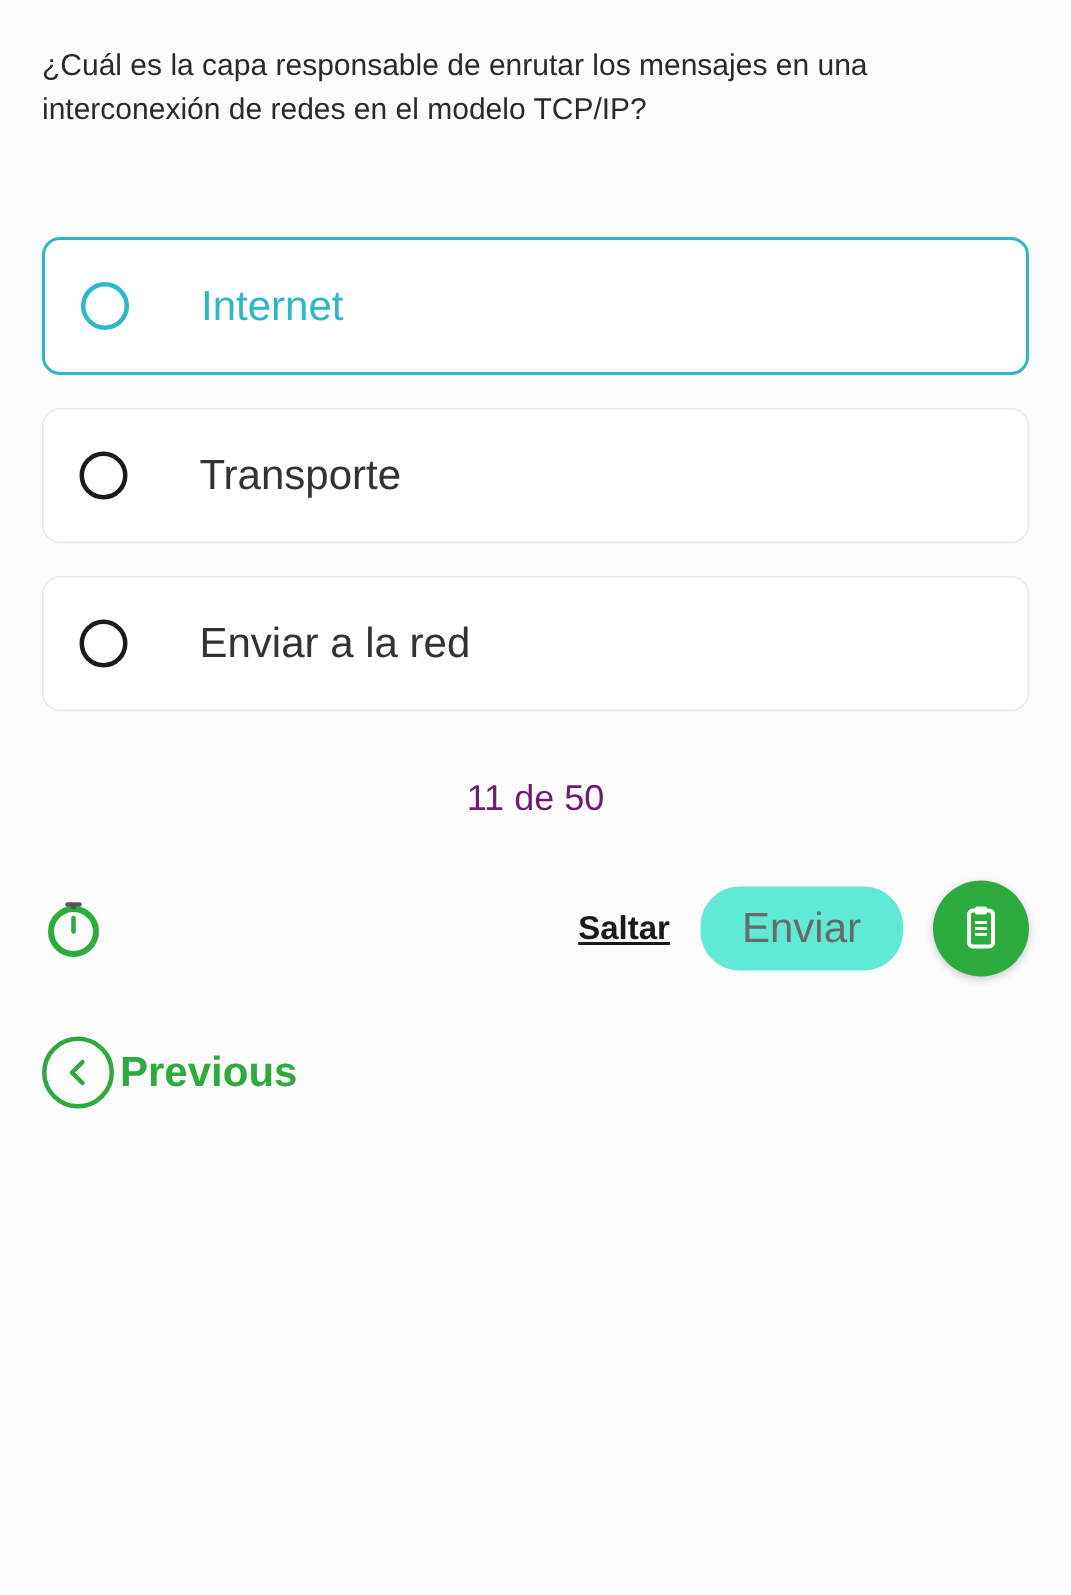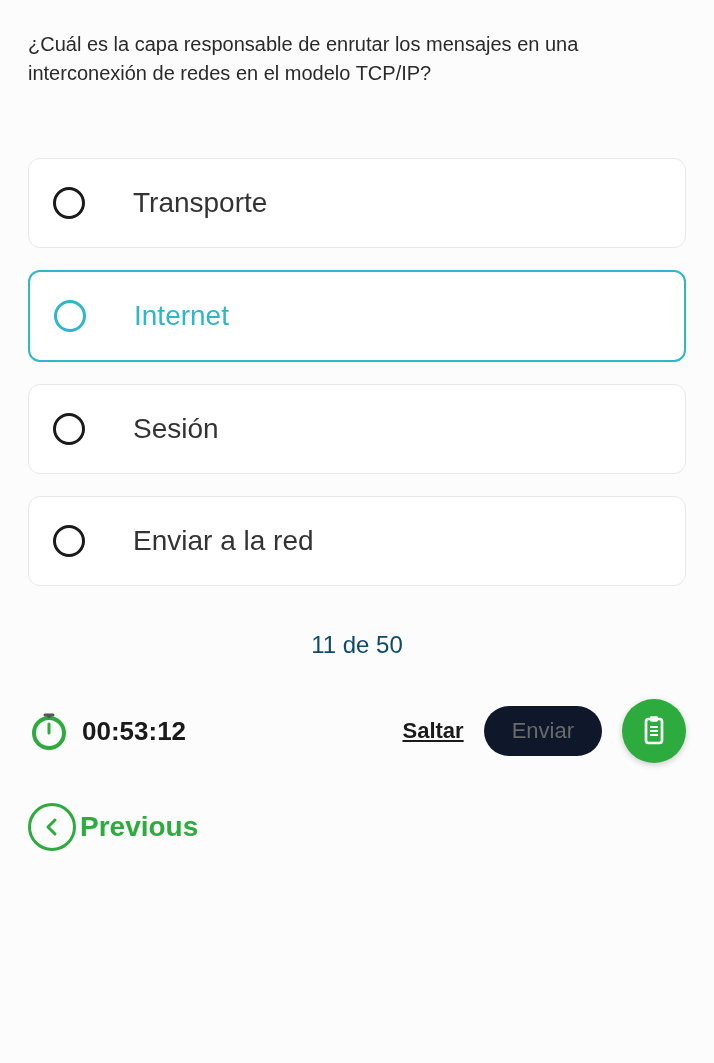--- a/index.html
+++ b/index.html
@@ -53,21 +53,21 @@
     .option-label {
       font-size: 28px;
       color: #333;
     }
     .option.selected .option-label {
       color: #2eb6c9;
     }
     .progress {
       text-align: center;
       font-size: 24px;
-      color: #0c4a6e;
+      color: #701a75;
       margin-top: 45px;
       margin-bottom: 30px;
     }
     .footer {
       display: flex;
       align-items: center;
       justify-content: space-between;
       padding: 10px 0;
     }
     .timer-section {
@@ -96,25 +96,25 @@
     }
     .skip-link {
       font-size: 22px;
       font-weight: 700;
       color: #1a1a1a;
       text-decoration: underline;
       cursor: pointer;
       margin-left: 24px;
     }
     .submit-btn {
-      background: #0f172a;
+      background: #5eead4;
       border: none;
       border-radius: 26px;
       padding: 12px 28px;
-      font-size: 22px;
+      font-size: 28px;
       color: #6a6a6a;
       cursor: pointer;
     }
     .clipboard-btn {
       width: 64px;
       height: 64px;
       border-radius: 50%;
       background: #2eab3e;
       border: none;
       display: flex;
@@ -152,51 +152,46 @@
       font-weight: 600;
       color: #2eab3e;
     }
   </style>
 </head>
 <body>
 
 <div class="question">¿Cuál es la capa responsable de enrutar los mensajes en una interconexión de redes en el modelo TCP/IP?</div>
 
 <div class="options">
+  <div class="option selected">
+    <div class="radio"></div>
+    <div class="option-label">Internet</div>
+  </div>
   <div class="option">
     <div class="radio"></div>
     <div class="option-label">Transporte</div>
-  </div>
-  <div class="option selected">
-    <div class="radio"></div>
-    <div class="option-label">Internet</div>
-  </div>
-  <div class="option">
-    <div class="radio"></div>
-    <div class="option-label">Sesión</div>
   </div>
   <div class="option">
     <div class="radio"></div>
     <div class="option-label">Enviar a la red</div>
   </div>
 </div>
 
 <div class="progress">11 de 50</div>
 
 <div class="footer">
   <div class="timer-section">
     <div class="timer-icon">
       <svg viewBox="0 0 42 42">
         <circle cx="21" cy="23" r="15" fill="none" stroke="#2eab3e" stroke-width="4"></circle>
         <line x1="21" y1="23" x2="21" y2="14" stroke="#2eab3e" stroke-width="3" stroke-linecap="round"></line>
         <line x1="17" y1="5" x2="25" y2="5" stroke="#555" stroke-width="3" stroke-linecap="round"></line>
         <line x1="21" y1="5" x2="21" y2="8" stroke="#555" stroke-width="3"></line>
       </svg>
     </div>
-    <div class="timer-text">00:53:12</div>
   </div>
   <div class="actions">
     <span class="skip-link">Saltar</span>
     <button class="submit-btn">Enviar</button>
     <button class="clipboard-btn">
       <svg viewBox="0 0 24 24">
         <rect x="6" y="3" width="12" height="18" rx="2" fill="none" stroke="#fff" stroke-width="2"></rect>
         <rect x="9" y="1" width="6" height="4" rx="1" fill="#fff"></rect>
         <line x1="9" y1="9" x2="15" y2="9" stroke="#fff" stroke-width="1.5"></line>
         <line x1="9" y1="12" x2="15" y2="12" stroke="#fff" stroke-width="1.5"></line>

